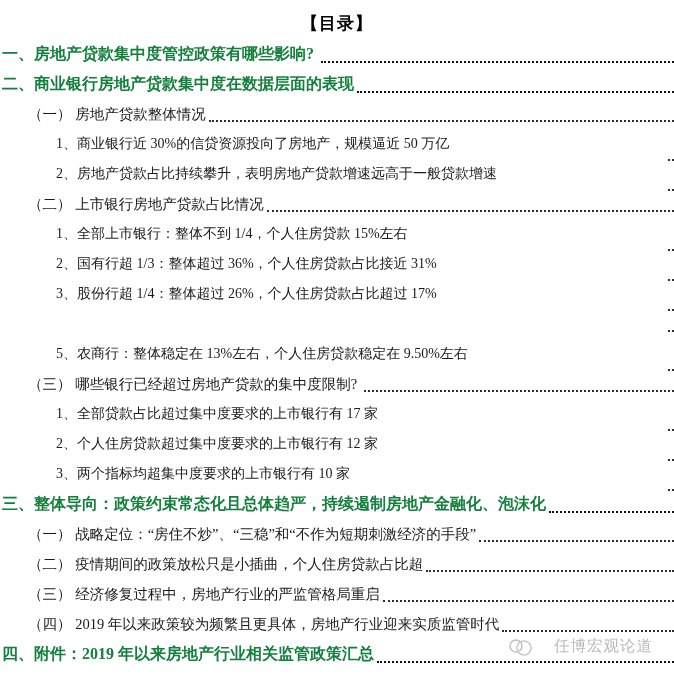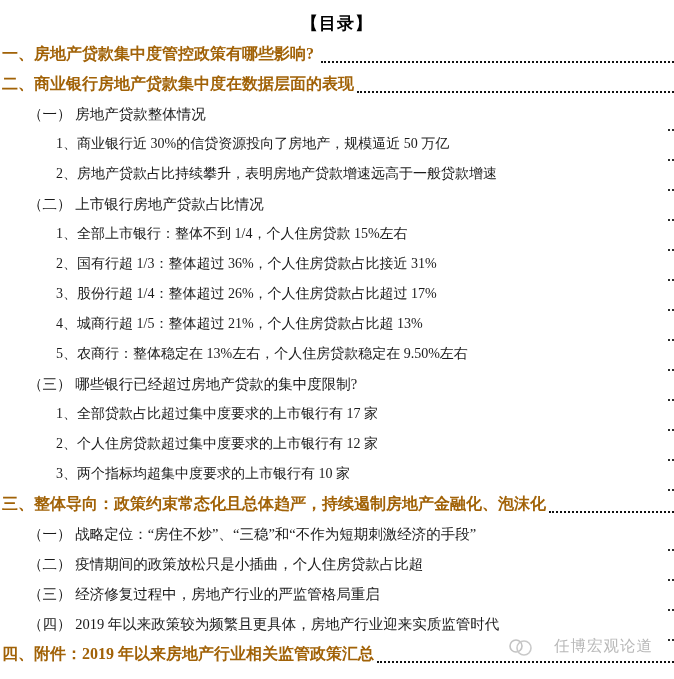--- a/index.html
+++ b/index.html
@@ -35,23 +35,23 @@
     flex:0 0 auto;
   }
   .row .leader{
     flex:1 1 auto;
     margin-left:3px;
     margin-bottom:7px;
     align-self:flex-end;
     border-bottom:2px dotted #2e2e2e;
     min-width:6px;
   }
-  .lvl1{padding-left:2px;font-size:16px;font-weight:700;color:#a16207;}
+  .lvl1{padding-left:2px;font-size:16px;font-weight:700;color:#15803d;}
   .lvl1 .leader{border-bottom:2.5px dotted #111;margin-bottom:6px;}
-  .lvl2{padding-left:28px;font-size:14.5px;flex-direction:column;}
+  .lvl2{padding-left:28px;font-size:14.5px;}
   .lvl3{padding-left:56px;font-size:14px;flex-direction:column;}
   .watermark{
     position:absolute;
     top:636px;
     left:508px;
     display:flex;
     align-items:center;
     gap:20px;
     color:#b1b1b1;
     font-size:15.5px;
@@ -99,21 +99,20 @@
     </div>
       <div class="row lvl3">
       <span class="txt">2、国有行超 1/3：整体超过 36%，个人住房贷款占比接近 31%</span>
       <span class="leader"></span>
     </div>
       <div class="row lvl3">
       <span class="txt">3、股份行超 1/4：整体超过 26%，个人住房贷款占比超过 17%</span>
       <span class="leader"></span>
     </div>
       <div class="row lvl3">
-      <span class="txt">4、城商行超 1/5：整体超过 21%，个人住房贷款占比超 13%</span>
       <span class="leader"></span>
     </div>
       <div class="row lvl3">
       <span class="txt">5、农商行：整体稳定在 13%左右，个人住房贷款稳定在 9.50%左右</span>
       <span class="leader"></span>
     </div>
       <div class="row lvl2">
       <span class="txt">（三） 哪些银行已经超过房地产贷款的集中度限制? </span>
       <span class="leader"></span>
     </div>

